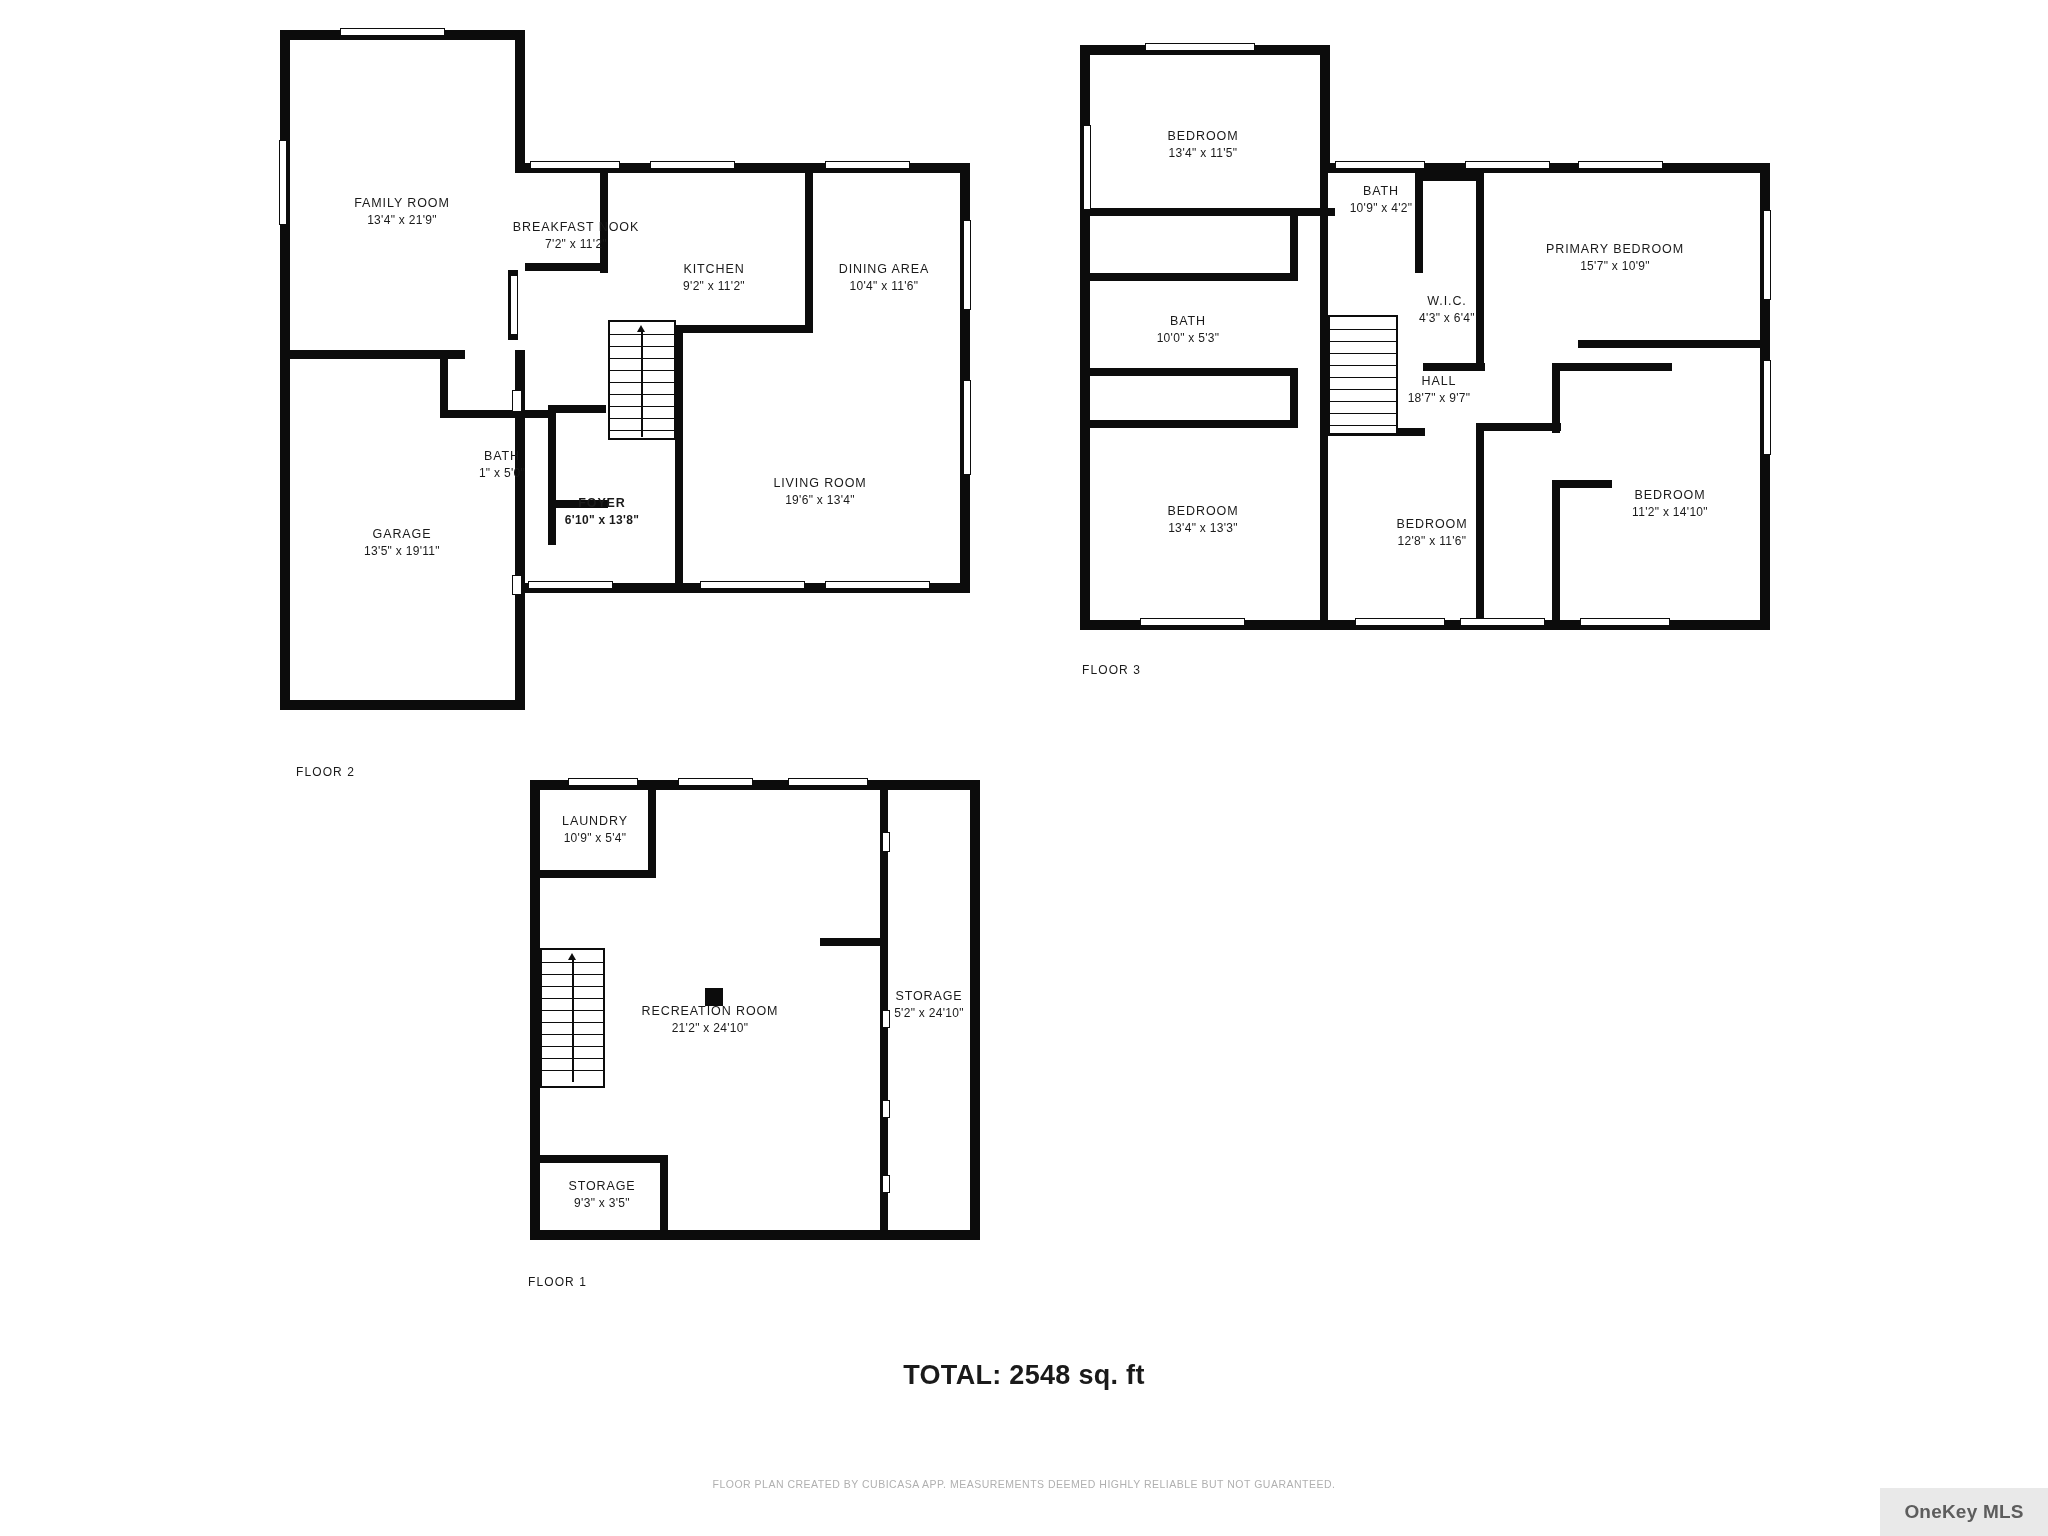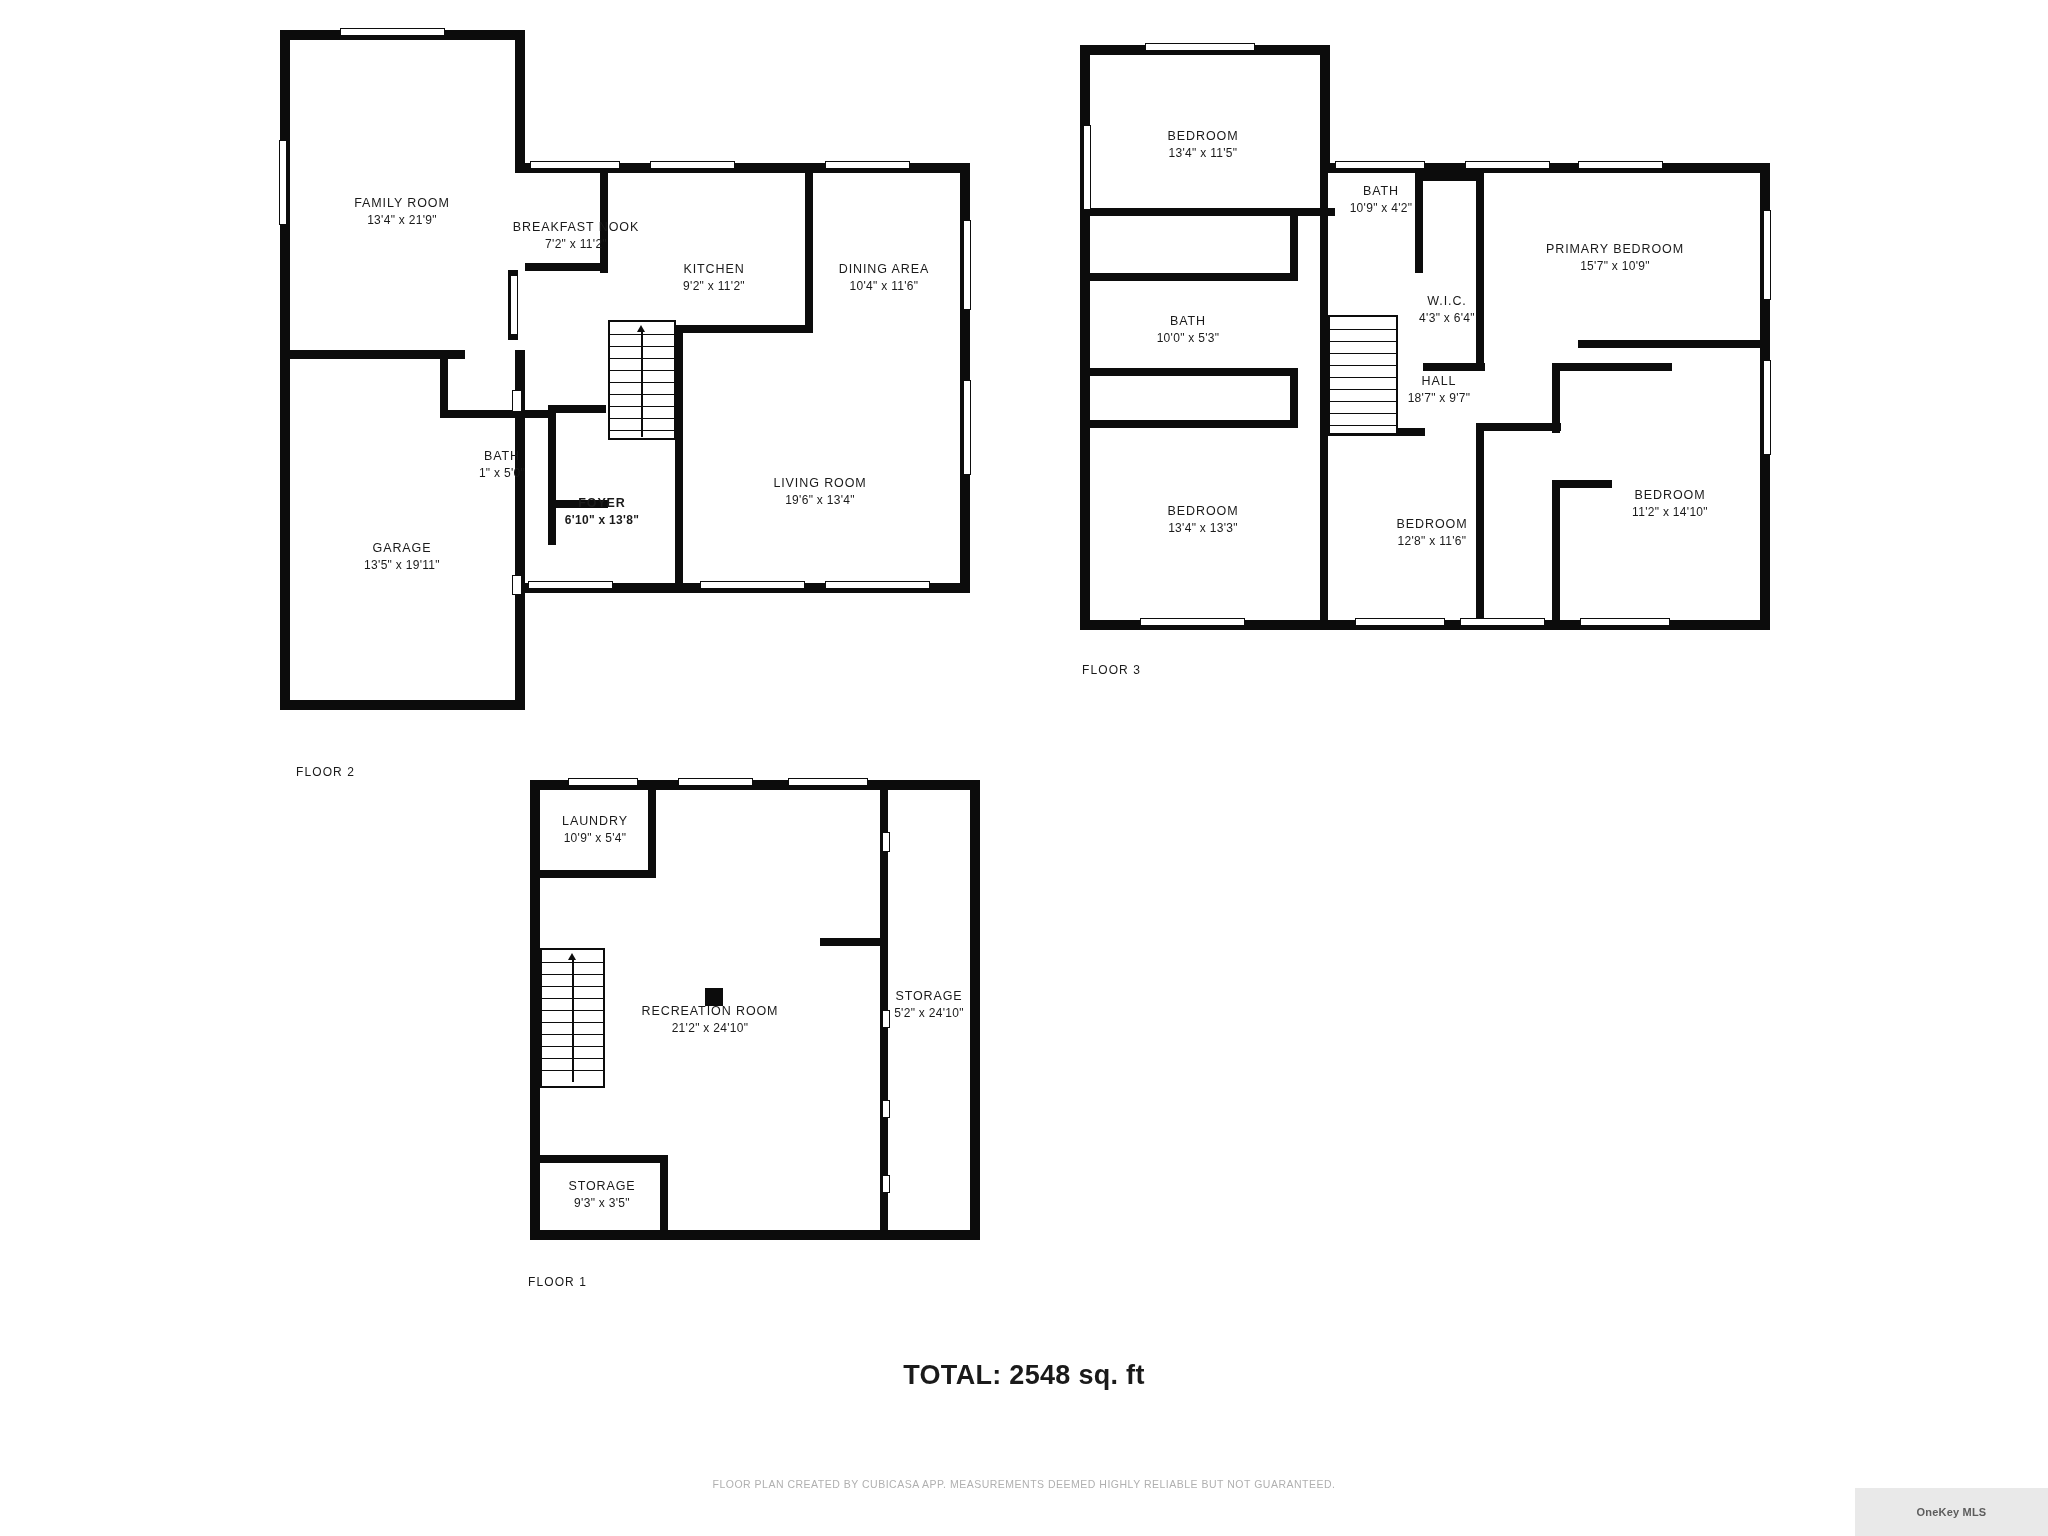--- a/index.html
+++ b/index.html
@@ -110,25 +110,25 @@
     width: 2048px;
     text-align: center;
     font-size: 10.5px;
     letter-spacing: 0.5px;
     color: #b0b0b0;
   }
   .watermark {
     position: absolute;
     right: 0px;
     bottom: 0px;
-    width: 193px;
+    width: 168px;
     height: 48px;
     background: #e9e9e9;
     color: #5d5d5d;
-    font-size: 11px;
+    font-size: 19px;
     font-weight: bold;
     display: flex;
     align-items: center;
     justify-content: center;
     letter-spacing: 0.2px;
   }
 </style>
 </head>
 <body>
 
@@ -210,21 +210,21 @@
     <span class="dim">1" x 5'0"</span>
   </div>
   <div class="room-label" style="left:322px; top:492px;font-weight:bold;">
     <span class="name">FOYER</span>
     <span class="dim">6'10" x 13'8"</span>
   </div>
   <div class="room-label" style="left:540px; top:472px;">
     <span class="name">LIVING ROOM</span>
     <span class="dim">19'6" x 13'4"</span>
   </div>
-  <div class="room-label" style="left:122px; top:537px;">
+  <div class="room-label" style="left:122px; top:523px;">
     <span class="name">GARAGE</span>
     <span class="dim">13'5" x 19'11"</span>
   </div>
 </div>
 
 <div class="floor-caption" style="left:296px; top:752px;margin-top:13px;">FLOOR 2</div>
 
 <div class="plan" style="left:1070px; top:20px; width:730px; height:630px;">
 
   <div class="wall" style="left:10px; top:25px;  width:10px; height:585px;"></div>

